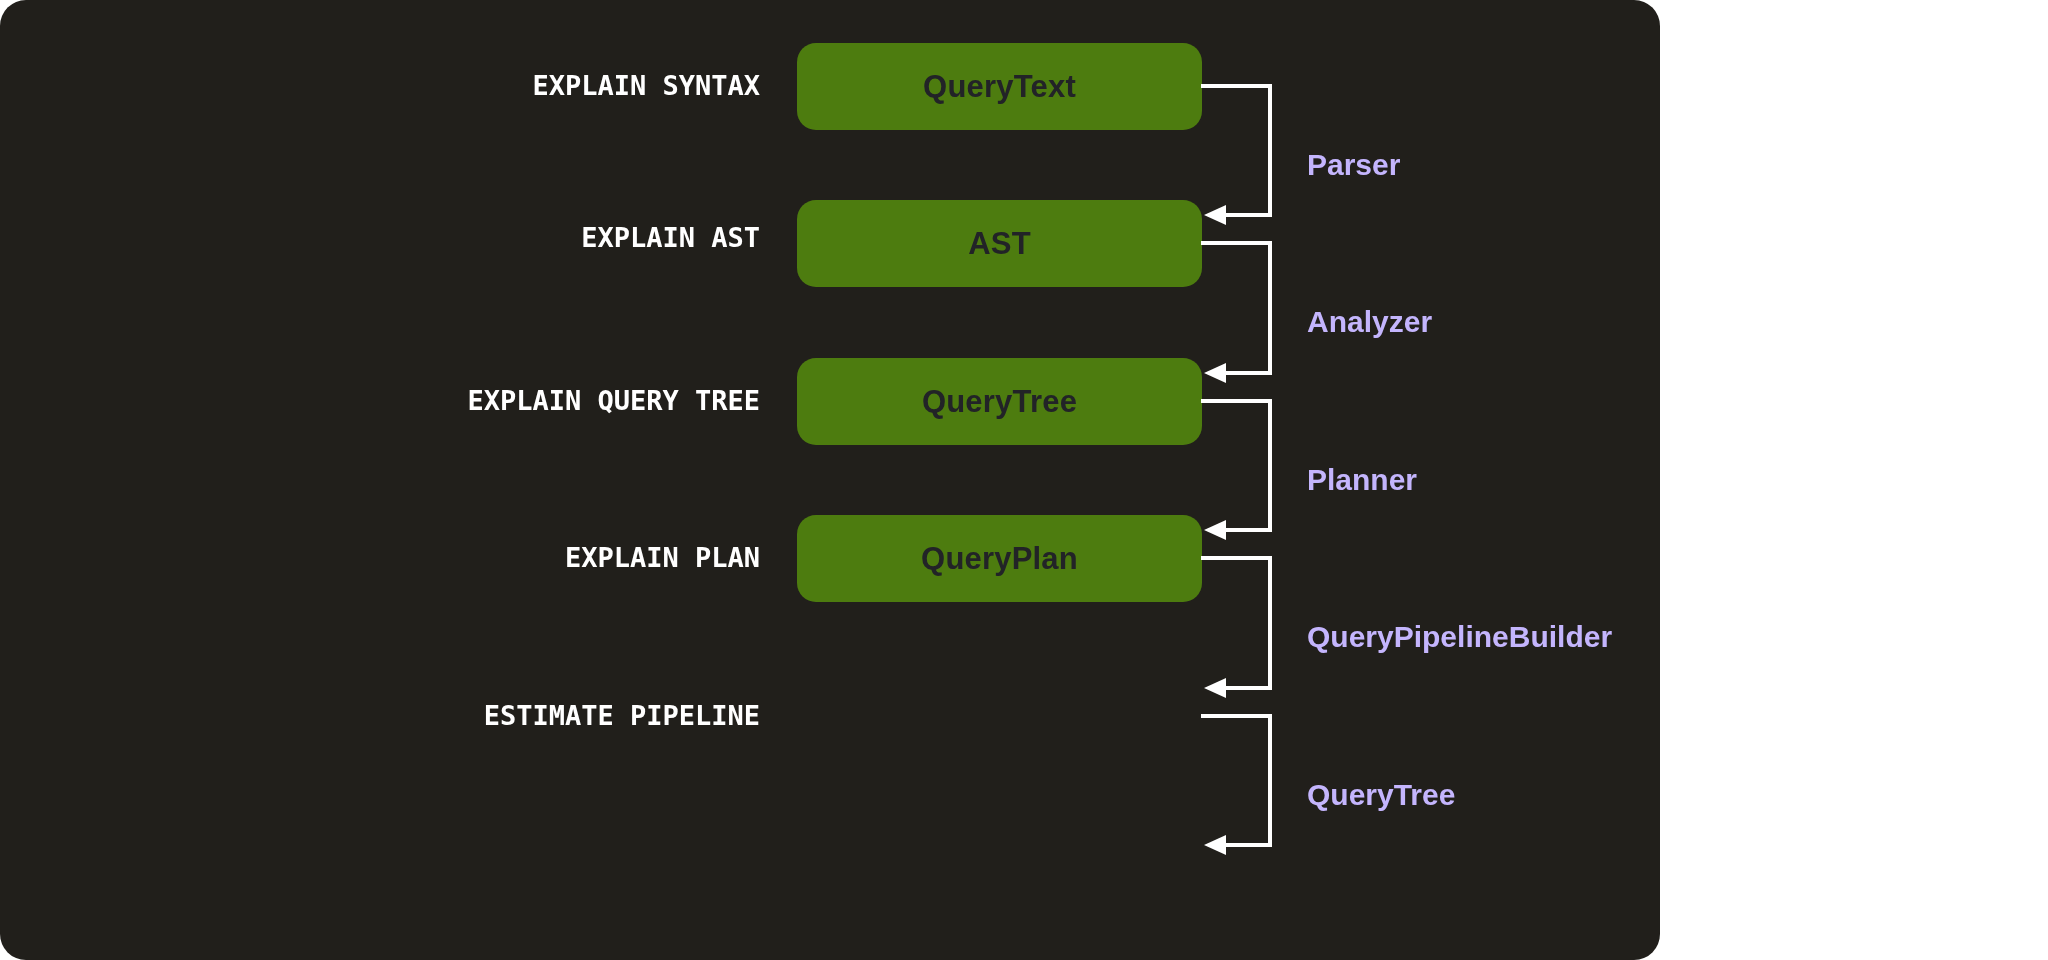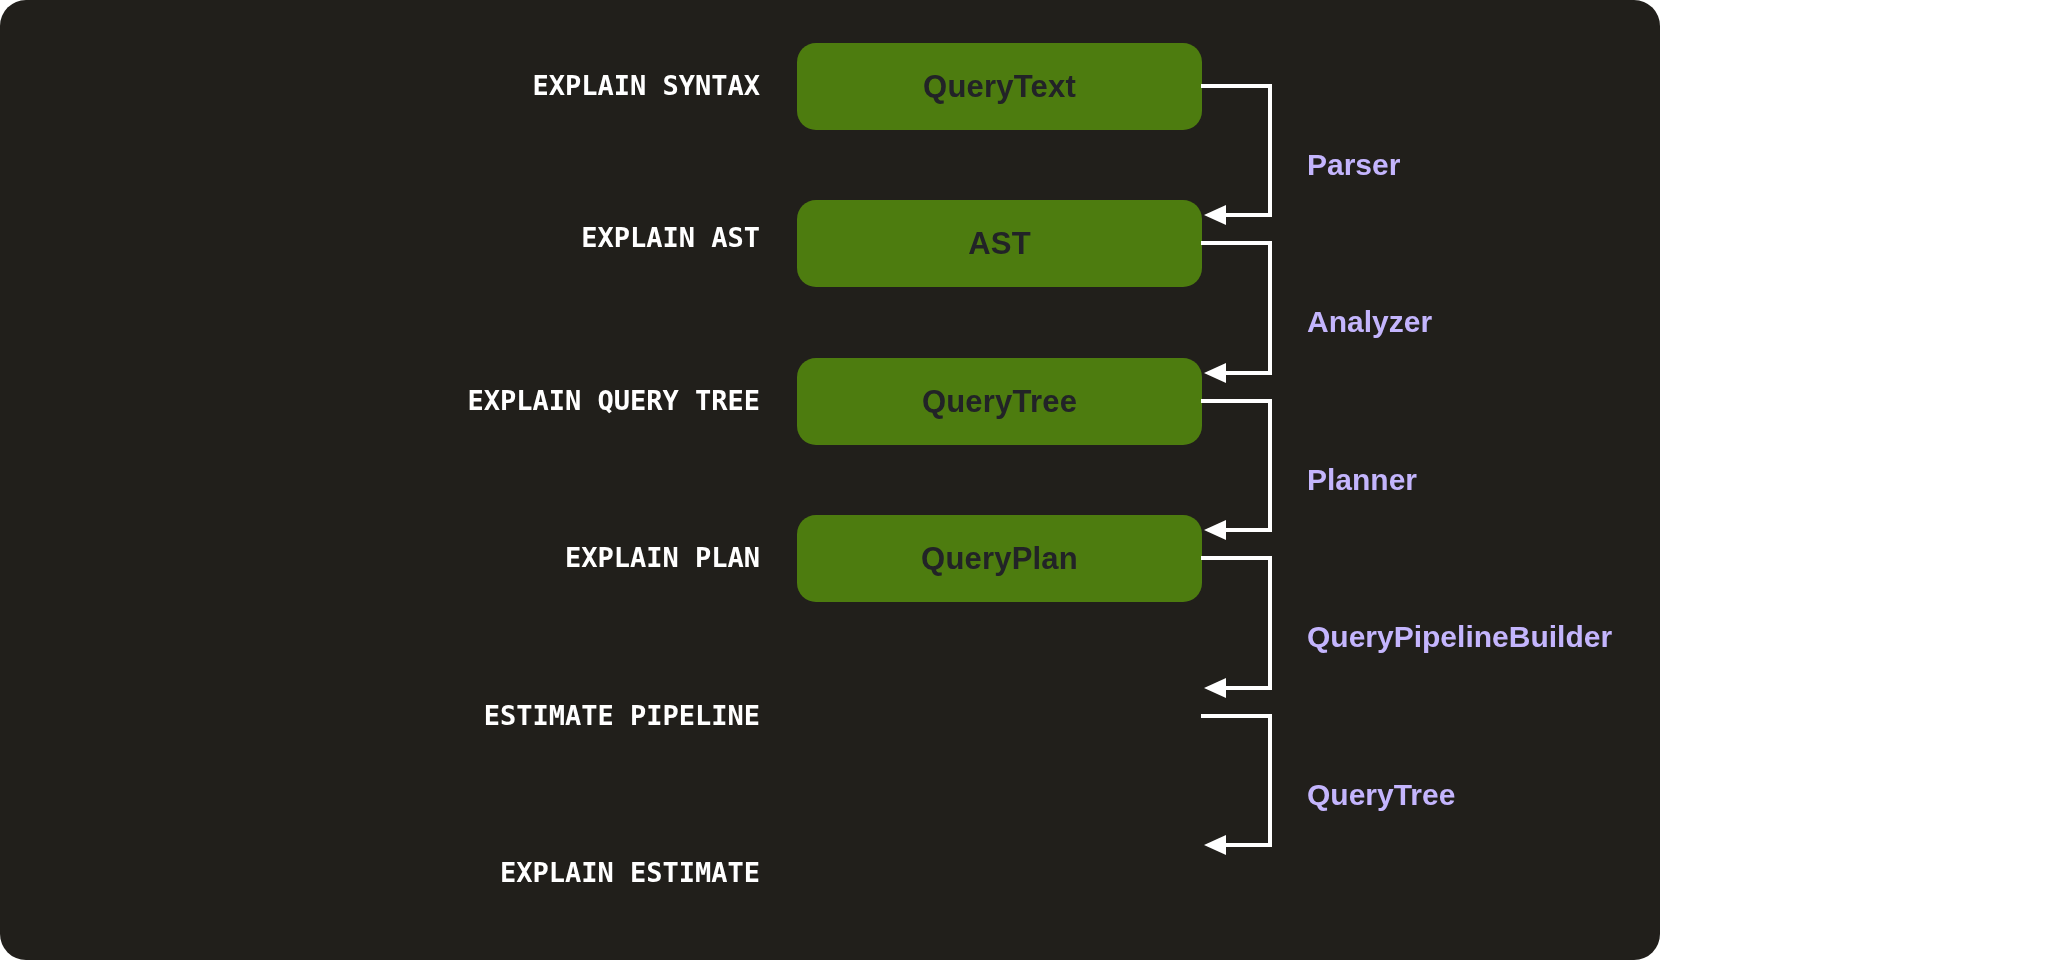--- a/index.html
+++ b/index.html
@@ -67,21 +67,20 @@
 </head>
 <body>
 
 <div class="canvas">
 
   <div class="cmd cmd0">EXPLAIN SYNTAX</div>
   <div class="cmd cmd1">EXPLAIN AST</div>
   <div class="cmd cmd3">EXPLAIN PLAN</div>
   <div class="cmd cmd2">EXPLAIN QUERY TREE</div>
   <div class="cmd cmd4">ESTIMATE PIPELINE</div>
-  <div class="cmd cmd5">EXPLAIN ESTIMATE</div>
 
   <div class="box box0">
     <span>QueryText</span>
   </div>
   <div class="box box1">
     <span>AST</span>
   </div>
   <div class="box box2">
     <span>QueryTree</span>
   </div>

